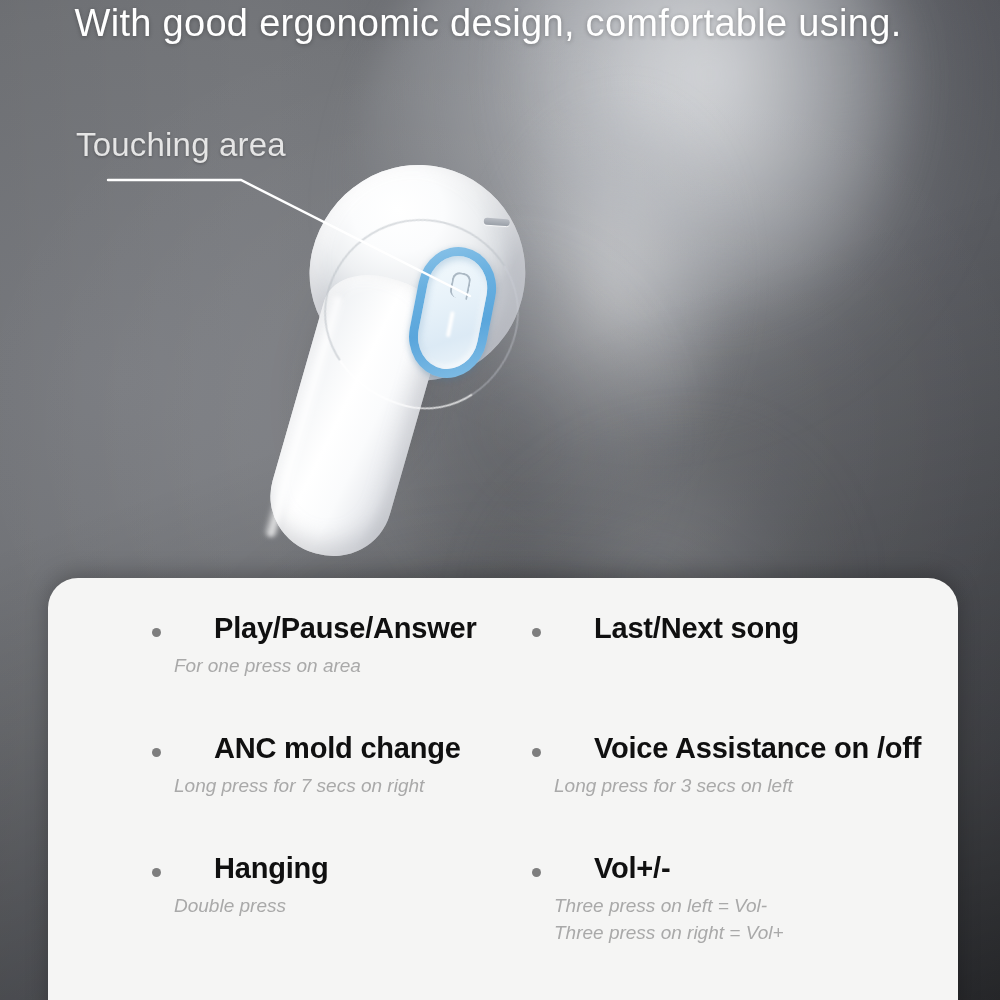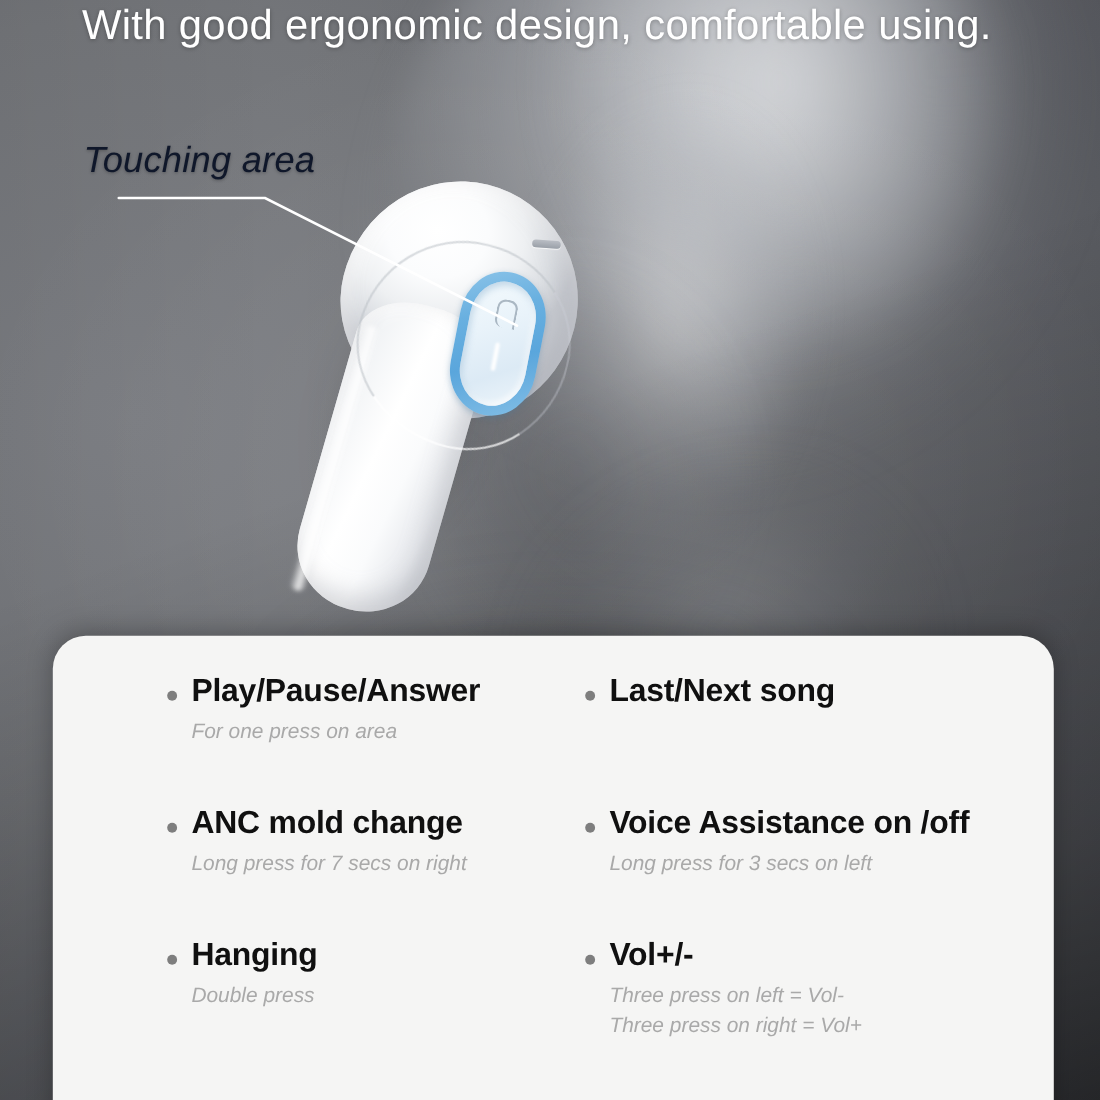--- a/index.html
+++ b/index.html
@@ -199,25 +199,24 @@
     background: rgba(255,255,255,0.95);
     filter: blur(1px);
   }
 
   
   .callout-label {
     position: absolute;
     left: 76px; top: 126px;
     font-size: 33px;
     font-weight: 300;
-    color: #0f172a;
+    color: #e5e5e5;
     letter-spacing: 0.2px;
     text-shadow: 0 1px 3px rgba(0,0,0,0.30);
     white-space: nowrap;
-    font-style: italic;
   }
   .callout-line { position: absolute; left: 0; top: 0; }
 
   
   .headline {
     position: absolute;
     left: 0; top: 2px;
     width: 976px;
     text-align: center;
     font-size: 38px;
@@ -254,20 +253,21 @@
     border-radius: 50%;
     background: #7e7e7e;
   }
   .feature-title {
     font-size: 29px;
     font-weight: 700;
     color: #101010;
     letter-spacing: -0.2px;
     line-height: 1.12;
     white-space: nowrap;
+    margin-left: 40px;
   }
   .feature-sub {
     margin-top: 9px;
     font-size: 19px;
     font-weight: 400;
     color: #a9a9a9;
     line-height: 1.42;
     white-space: nowrap;
     font-style: italic;
   }

